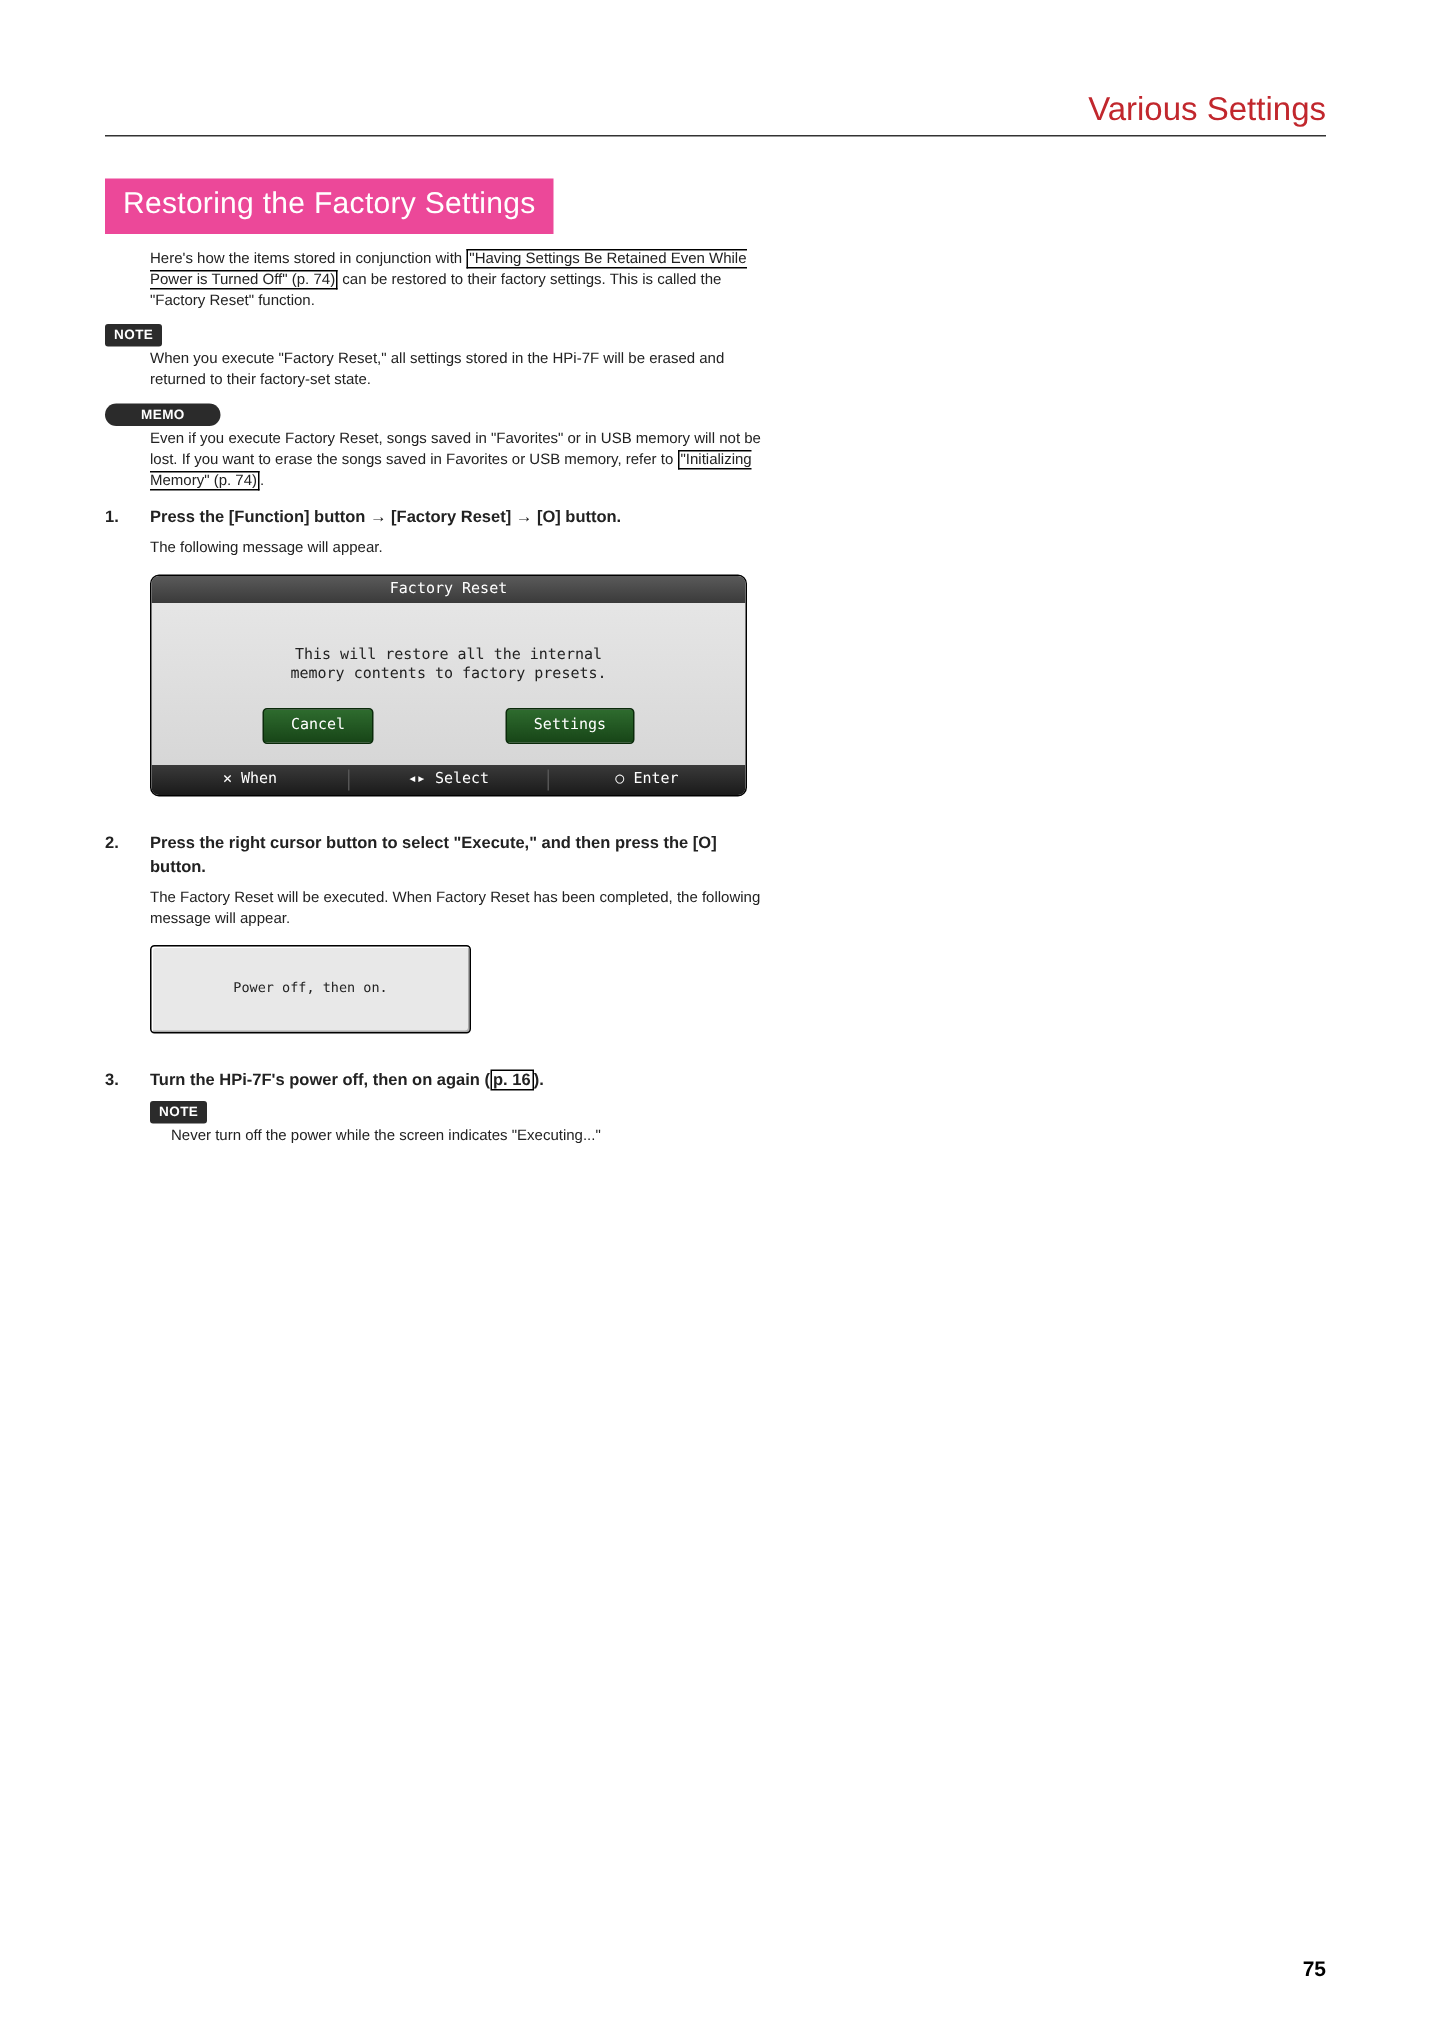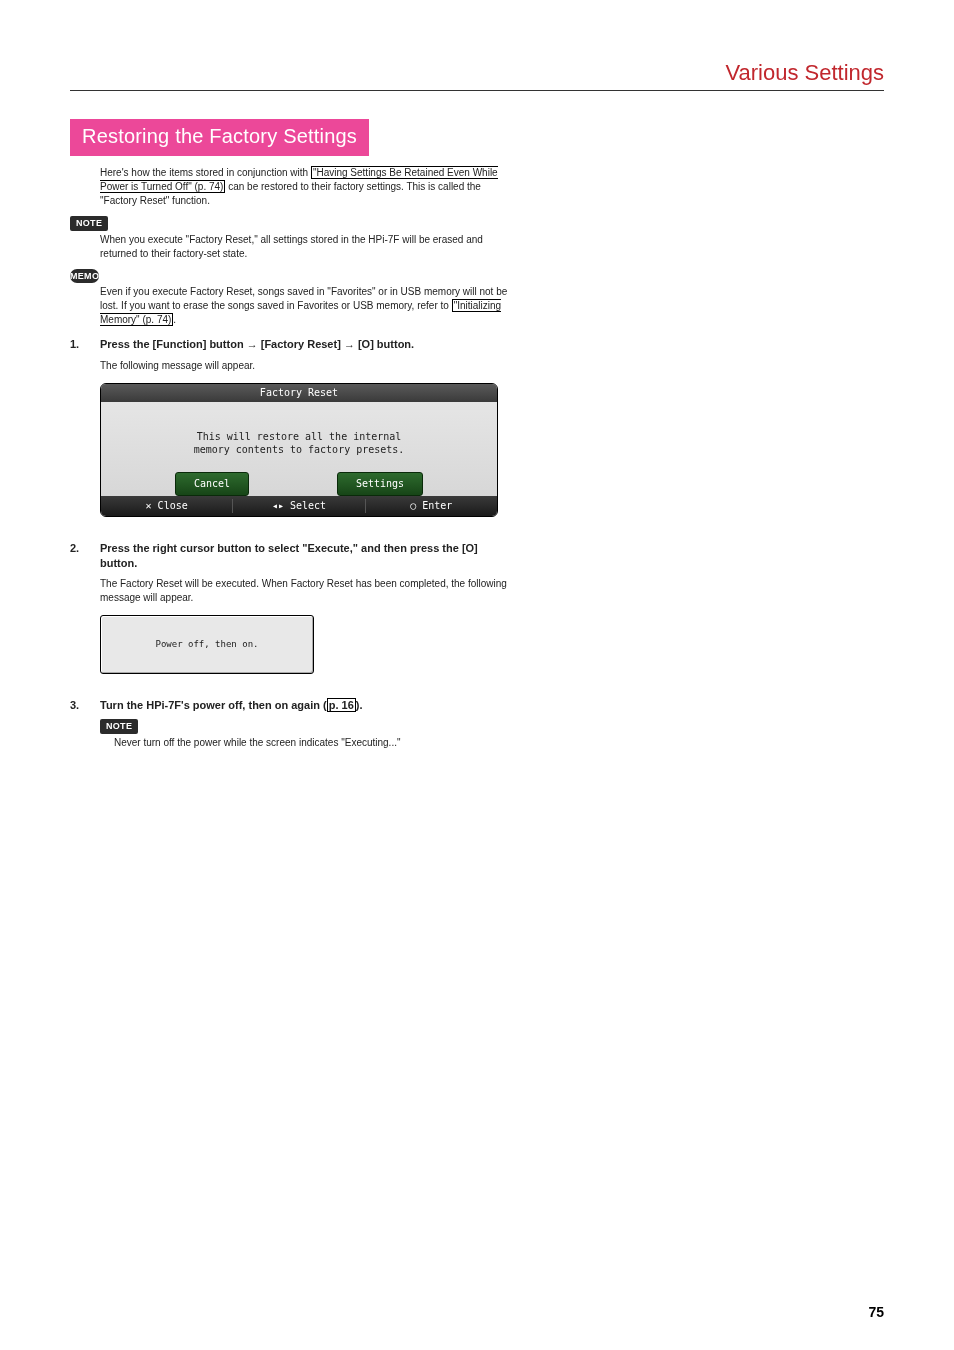--- a/index.html
+++ b/index.html
@@ -46,21 +46,21 @@
   .note-tag, .memo-tag {
     display: inline-block;
     color: #fff;
     font-size: 9px;
     font-weight: bold;
     padding: 1px 6px;
     margin-left: -30px;
     letter-spacing: 0.3px;
   }
   .note-tag { background:#2b2b2b; border-radius: 2px; }
-  .memo-tag { background:#2b2b2b; border-radius: 8px; padding: 1px 0;}
+  .memo-tag { background:#2b2b2b; border-radius: 8px; padding: 1px 24px;}
   .tag-block { margin-top: 6px; margin-bottom: 8px; }
   .tag-body { margin-top: 2px; }
   .step { display: flex; margin-top: 10px; margin-left: -30px; }
   .step-num { width: 30px; font-weight: bold; font-size: 11px; }
   .step-body { flex: 1; }
   .step-title { font-weight: bold; font-size: 11px; margin-bottom: 6px; }
   .step-desc { font-size: 10px; margin-bottom: 10px; }
   .arrow-icon { display:inline-block; }
   .boxed-link { border: 1px solid #000; padding: 0 1px; display:inline; }
   .screenshot1 {
@@ -83,21 +83,21 @@
   .sc1-body {
     text-align: center;
     padding: 28px 10px 16px 10px;
     color: #222;
     font-size: 10px;
   }
   .sc1-body p { line-height: 1.3; }
   .sc1-buttons {
     display: flex;
     justify-content: space-around;
-    padding: 0 30px 0 30px;
+    padding: 0 30px 14px 30px;
   }
   .sc1-btn {
     background: linear-gradient(#2e6b2e, #174517);
     color: #fff;
     font-size: 10px;
     padding: 4px 18px;
     border-radius: 3px;
     border: 1px solid #0a2a0a;
   }
   .sc1-footer {
@@ -169,21 +169,21 @@
           <div class="sc1-titlebar">Factory Reset</div>
           <div class="sc1-body">
             <p>This will restore all the internal</p>
             <p>memory contents to factory presets.</p>
           </div>
           <div class="sc1-buttons">
             <div class="sc1-btn">Cancel</div>
             <div class="sc1-btn">Settings</div>
           </div>
           <div class="sc1-footer">
-            <div>✕ Close</div>
+            <div>✕ When</div>
             <div>◂▸ Select</div>
             <div>○ Enter</div>
           </div>
         </div>
       </div>
     </div>
 
     <div class="step">
       <div class="step-num">2.</div>
       <div class="step-body">

